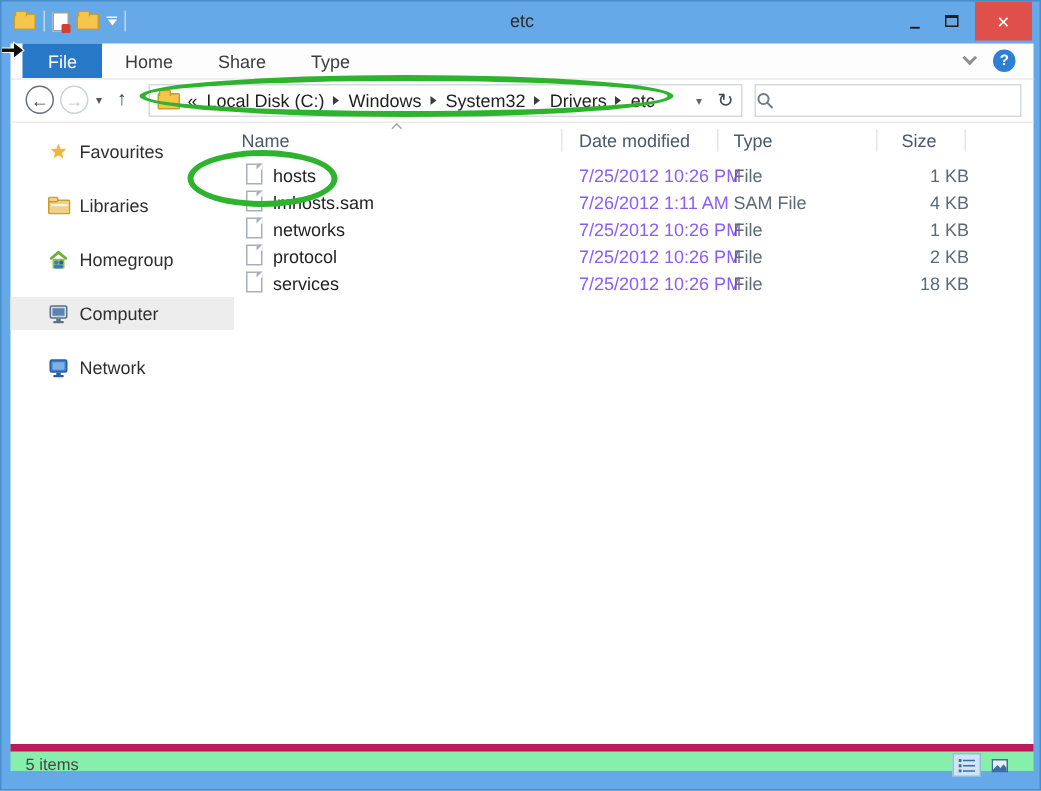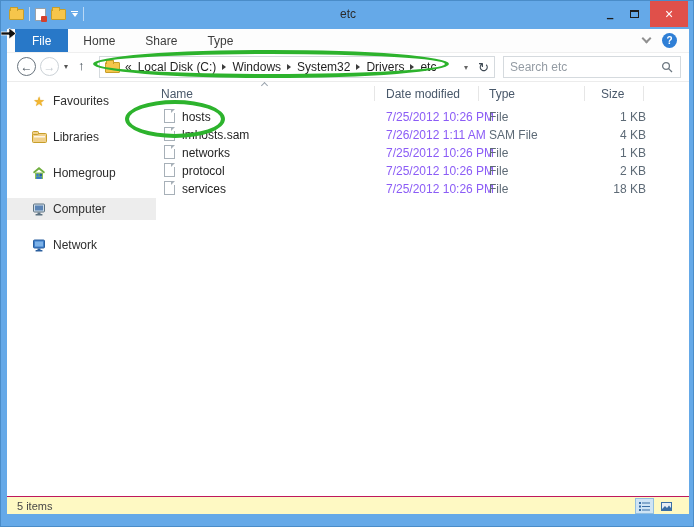--- a/index.html
+++ b/index.html
@@ -86,22 +86,22 @@
   .fi-page { position:absolute; left:8px; top:1px; width:11px; height:14px; background:#fff;
              border:1px solid #a7b0b8; }
   .fi-page::before { content:""; position:absolute; right:-1px; top:-1px; width:0; height:0;
              border-top:4px solid #fff; border-left:4px solid #a7b0b8; transform:rotate(90deg); }
   .fname { position:absolute; left:26px; top:2px; color:#1f1f1f; }
   .fdate { position:absolute; left:230px; top:2px; color:#8b5cf6; }
   .ftype { position:absolute; left:333px; top:2px; color:#5d6a76; }
   .fsize { position:absolute; left:430px; top:2px; width:60px; text-align:right; color:#5d6a76; }
 
   
-  .statusbar { position:absolute; left:6px; top:495px; width:682px; height:18px; background:#fef9c3;
-               border-top:1px solid #be185d; }
+  .statusbar { position:absolute; left:6px; top:495px; width:682px; height:18px; background:#86efac;
+               border-top:5px solid #be185d; }
   .item-count { position:absolute; left:10px; top:3px; font-size:11px; color:#474747; }
   .views { position:absolute; right:13px; top:1px; display:flex; gap:3px; }
   .vbtn { width:19px; height:16px; border:1px solid transparent; display:flex; align-items:center;
           justify-content:center; }
   .vbtn.active { background:#cfe4f5; border-color:#92bfe0; }
 
   
   .ellipse { position:absolute; border:4px solid #2db32d; border-radius:50%; z-index:40; }
   .ellipse1 { left:92px; top:49px; width:356px; height:28px; }
   .ellipse2 { left:124px; top:99px; width:100px; height:38px; }
@@ -183,21 +183,20 @@
         <span class="crumb-sep"></span>
         <span>etc</span>
       </div>
       <div class="addr-right">
         <span class="addr-caret">▾</span>
         <span class="addr-refresh">↻</span>
       </div>
     </div>
 
     <div class="search-field">
-      <input type="text" placeholder="Search etc" style="">
       <svg class="search-icon" width="12" height="12" viewBox="0 0 12 12">
         <circle cx="5" cy="5" r="3.4" fill="none" stroke="#6e7982" stroke-width="1.3"></circle>
         <line x1="7.6" y1="7.6" x2="11" y2="11" stroke="#6e7982" stroke-width="1.3"></line>
       </svg>
     </div>
   </div>
 
   <div class="main">
 
     <div class="sidebar">

